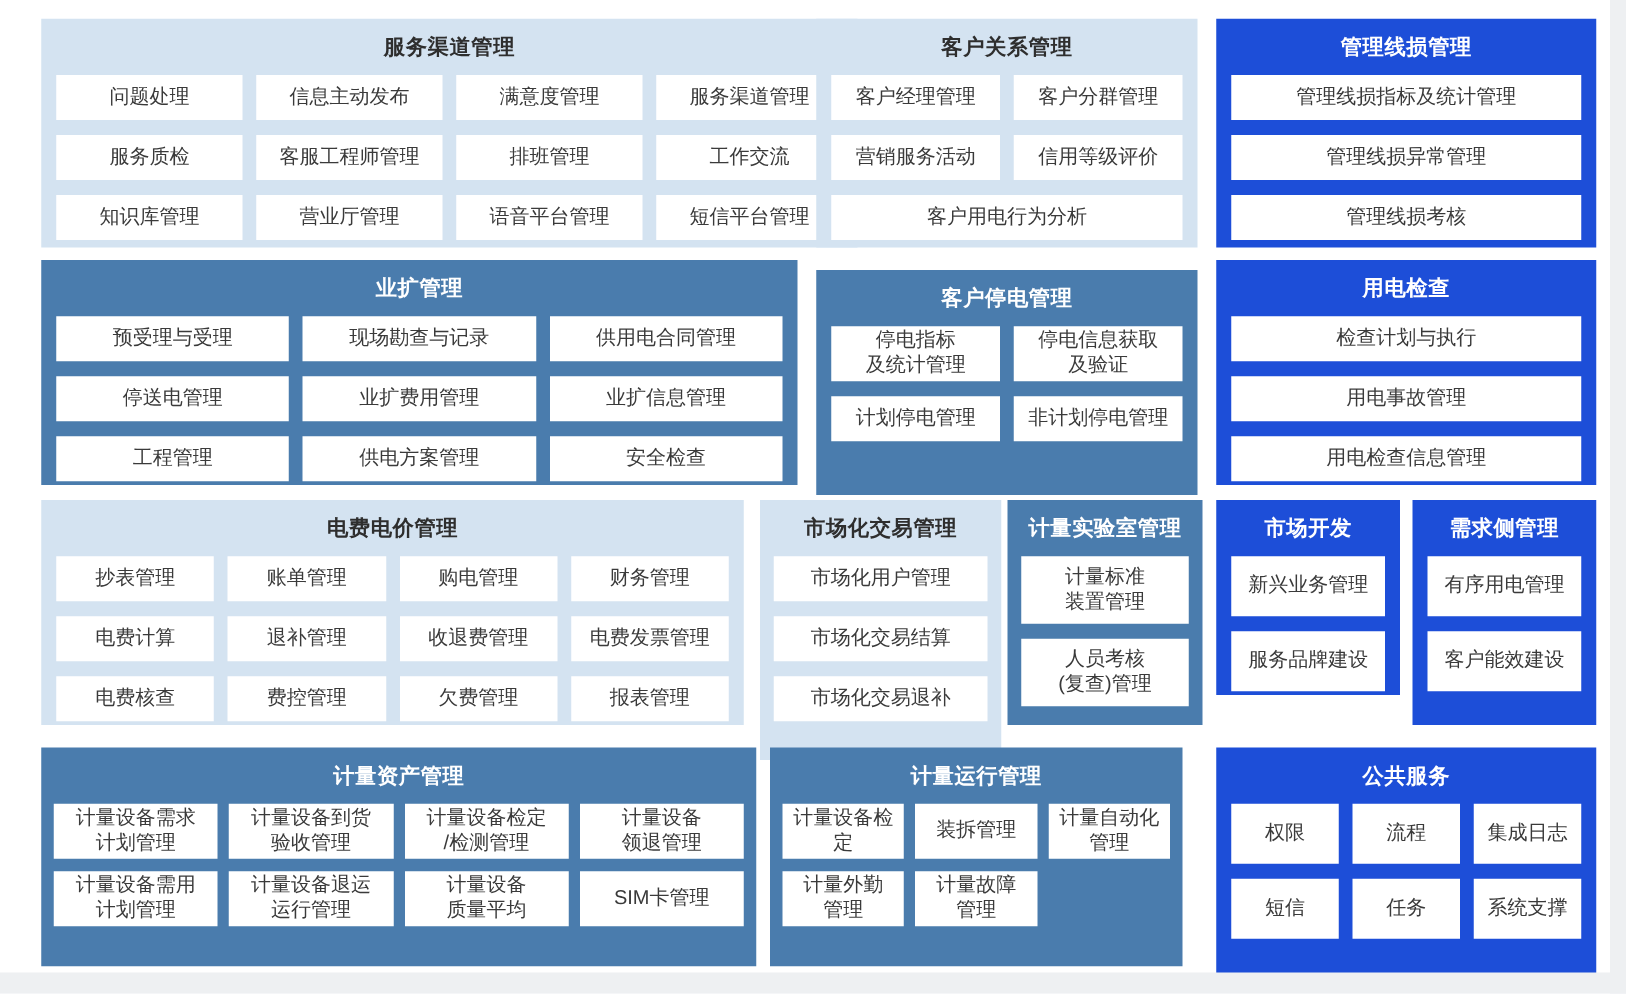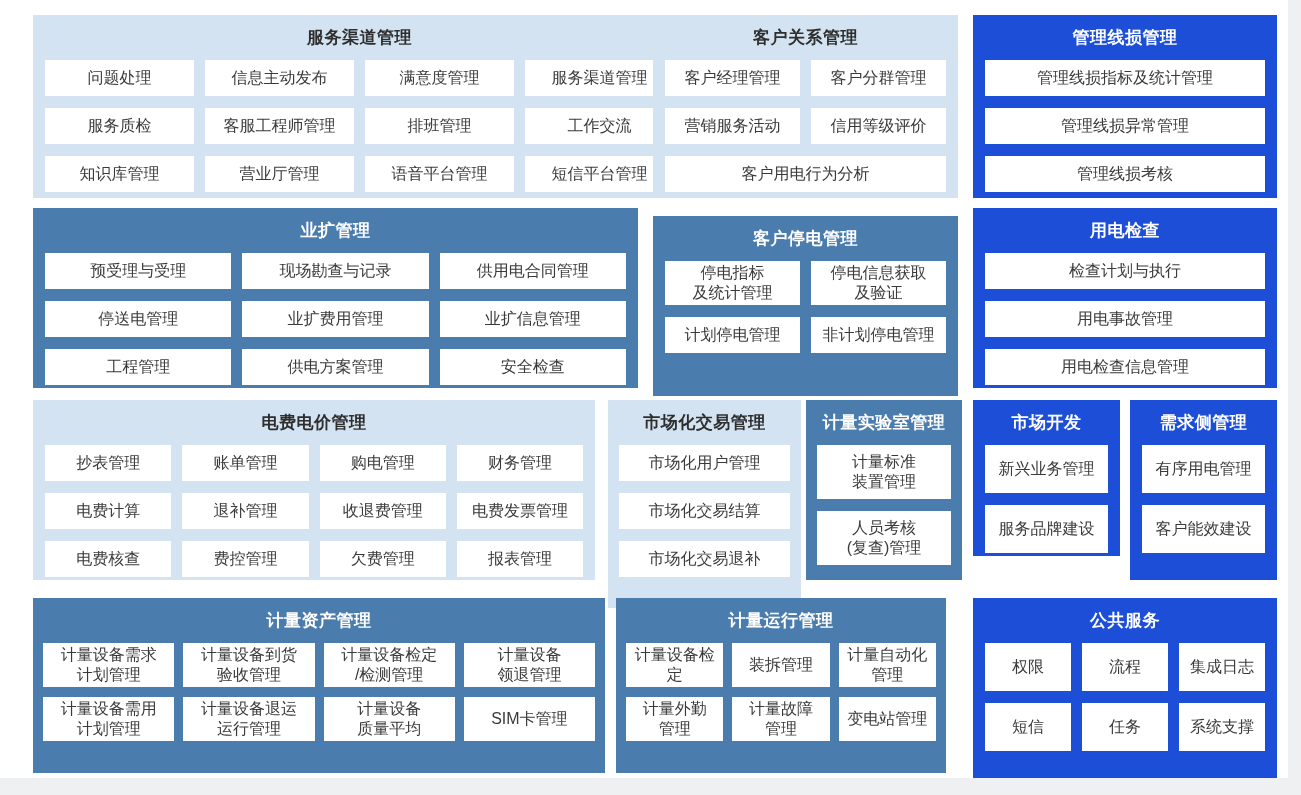--- a/index.html
+++ b/index.html
@@ -215,21 +215,20 @@
   <div class="block-title">计量运行管理</div>
   <div class="items cols-3">
       <div class="card">计量设备检定</div>
       <div class="card">装拆管理</div>
       <div class="card">计量自动化
 管理</div>
       <div class="card">计量外勤
 管理</div>
       <div class="card">计量故障
 管理</div>
-      <div class="card">变电站管理</div>
     </div>
 </div>
 
 <div class="block theme-teal b14 roomy">
   <div class="block-title">公共服务</div>
   <div class="items cols-3">
       <div class="card">权限</div>
       <div class="card">流程</div>
       <div class="card">集成日志</div>
       <div class="card">短信</div>

